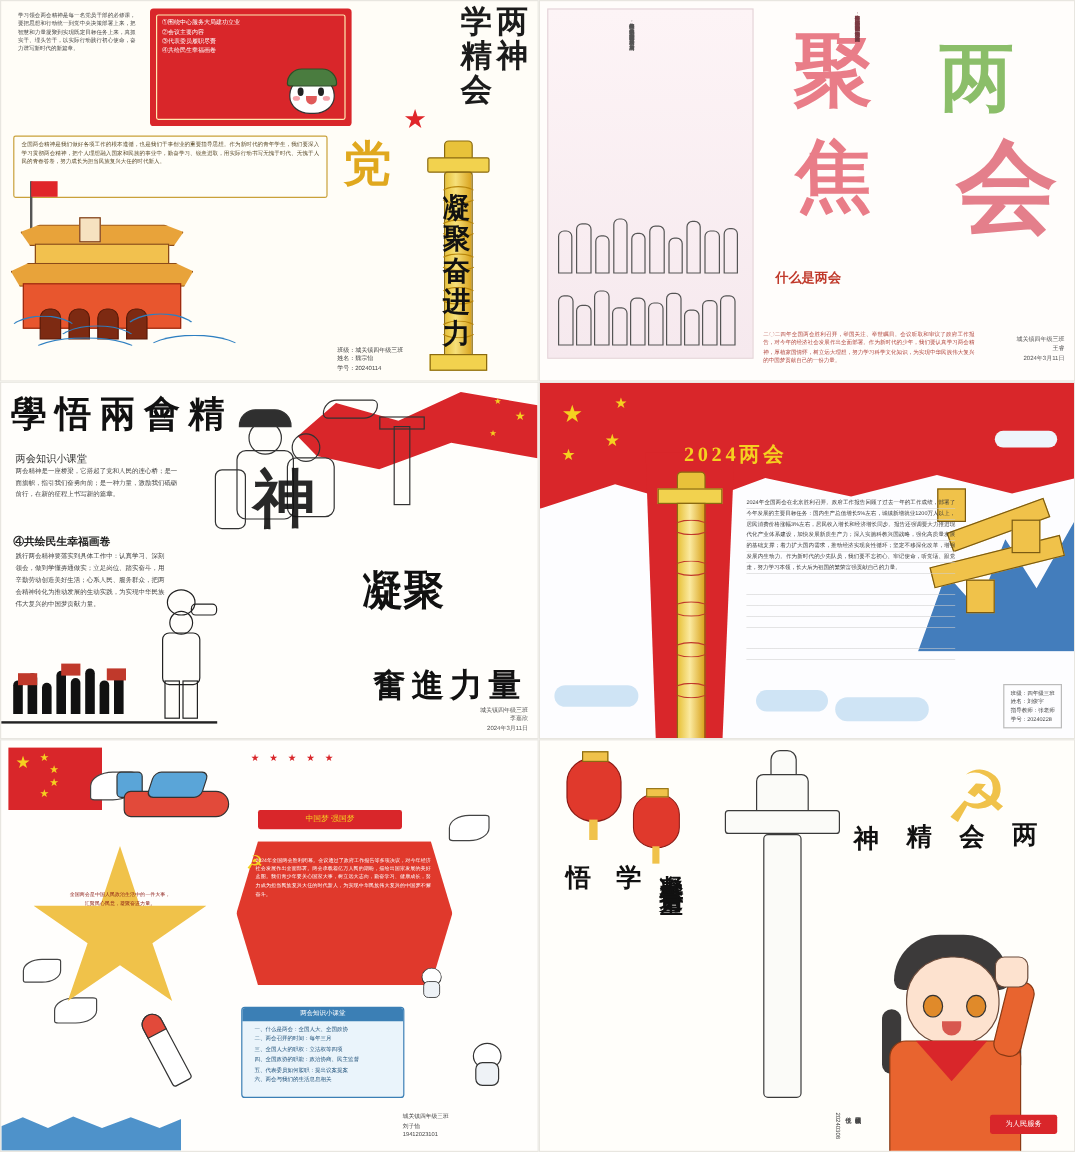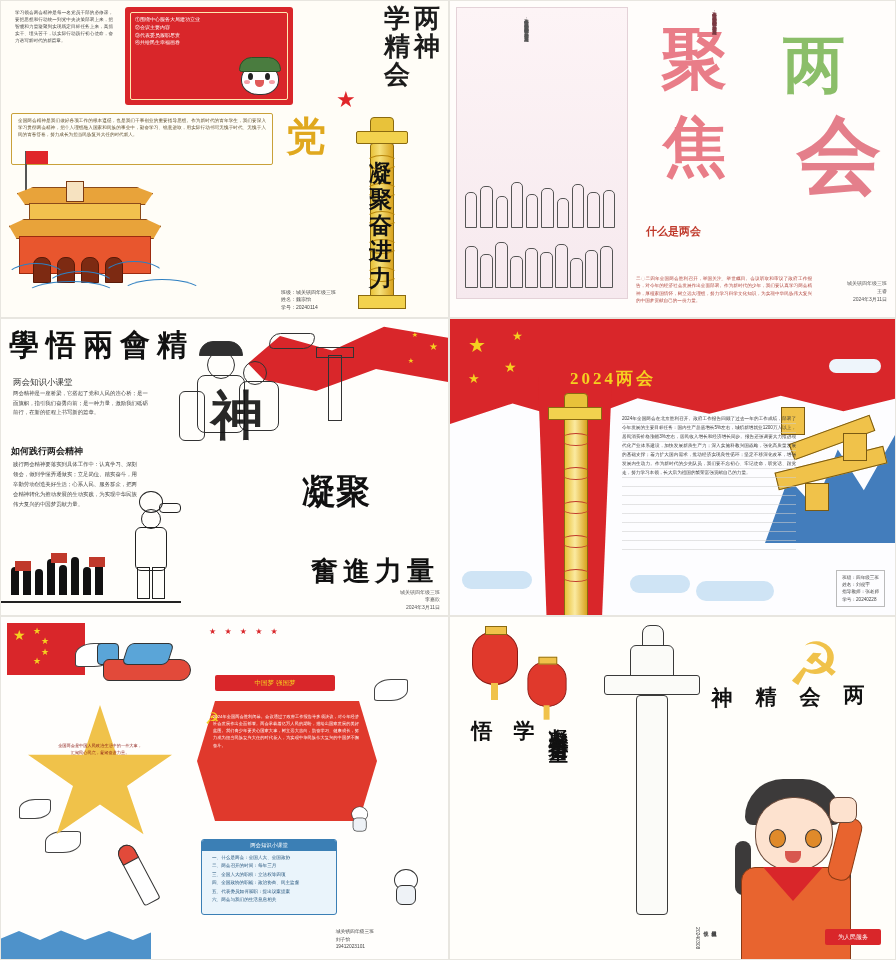--- a/index.html
+++ b/index.html
@@ -744,21 +744,21 @@
     <div class="htitle">
       <span class="ch">學</span>
       <span class="ch">悟</span>
       <span class="ch">兩</span>
       <span class="ch">會</span>
       <span class="ch">精</span>
     </div>
 
     <div style="position:absolute;left:12px;top:58px;font-size:8.5px;color:#333;font-family:'Liberation Serif',serif">两会知识小课堂</div>
     <div class="sub1">两会精神是一座桥梁，它搭起了党和人民的连心桥；是一面旗帜，指引我们奋勇向前；是一种力量，激励我们砥砺前行，在新的征程上书写新的篇章。</div>
-    <div class="sub2-title">如何践行两会精神</div>
+    <div class="sub2-title">④共绘民生幸福画卷</div>
     <div class="sub2">践行两会精神要落实到具体工作中：认真学习、深刻领会，做到学懂弄通做实；立足岗位、踏实奋斗，用辛勤劳动创造美好生活；心系人民、服务群众，把两会精神转化为推动发展的生动实践，为实现中华民族伟大复兴的中国梦贡献力量。</div>
 
     <div class="soldiers">
       <div class="sld" style="left:30px;top:18px;width:26px;height:26px;border-radius:50%"></div>
       <div class="sld" style="left:22px;top:8px;width:42px;height:13px;border-radius:14px 14px 0 0;background:#2f2f2f"></div>
       <div class="sld" style="left:20px;top:42px;width:46px;height:56px;border-radius:8px"></div>
       <div class="sld" style="left:66px;top:28px;width:22px;height:22px;border-radius:50%"></div>
       <div class="sld" style="left:62px;top:48px;width:38px;height:48px;border-radius:8px"></div>
       <div class="sld" style="left:2px;top:58px;width:24px;height:48px;border-radius:6px"></div>
       <div class="sld" style="left:92px;top:0px;width:44px;height:14px;border-radius:16px 6px 16px 6px"></div>

